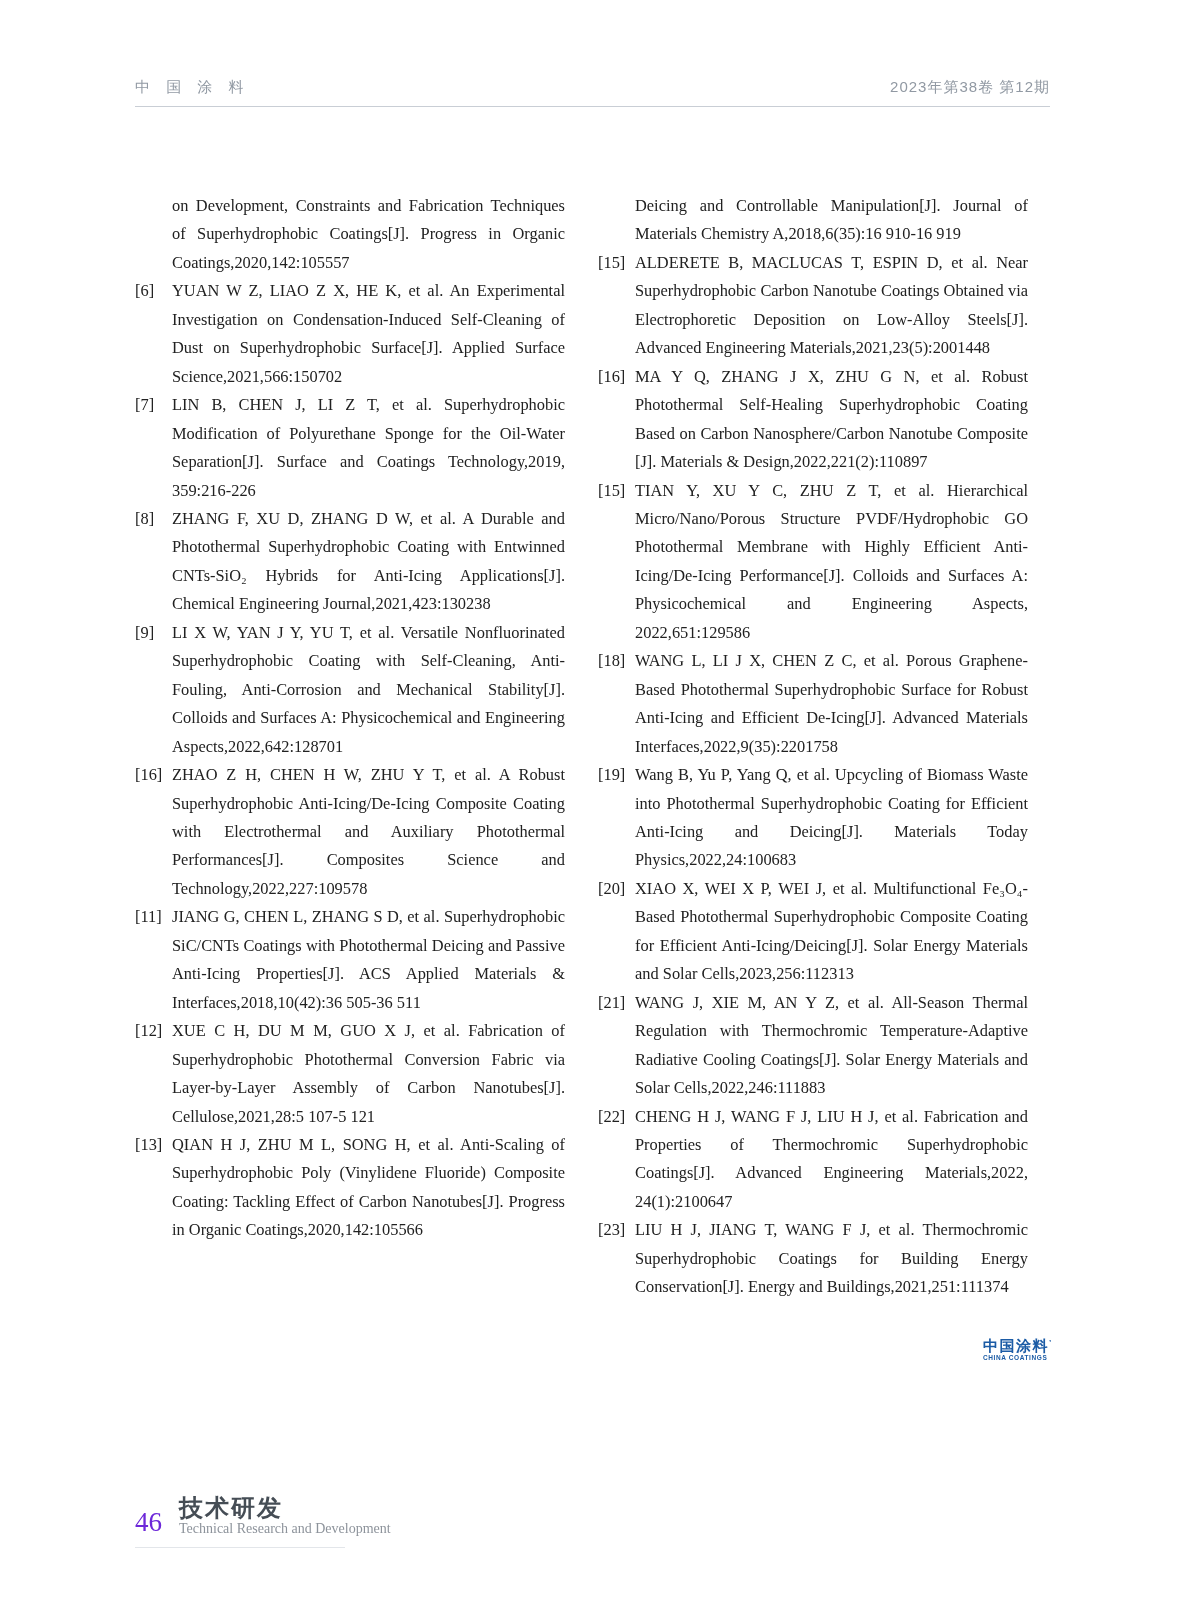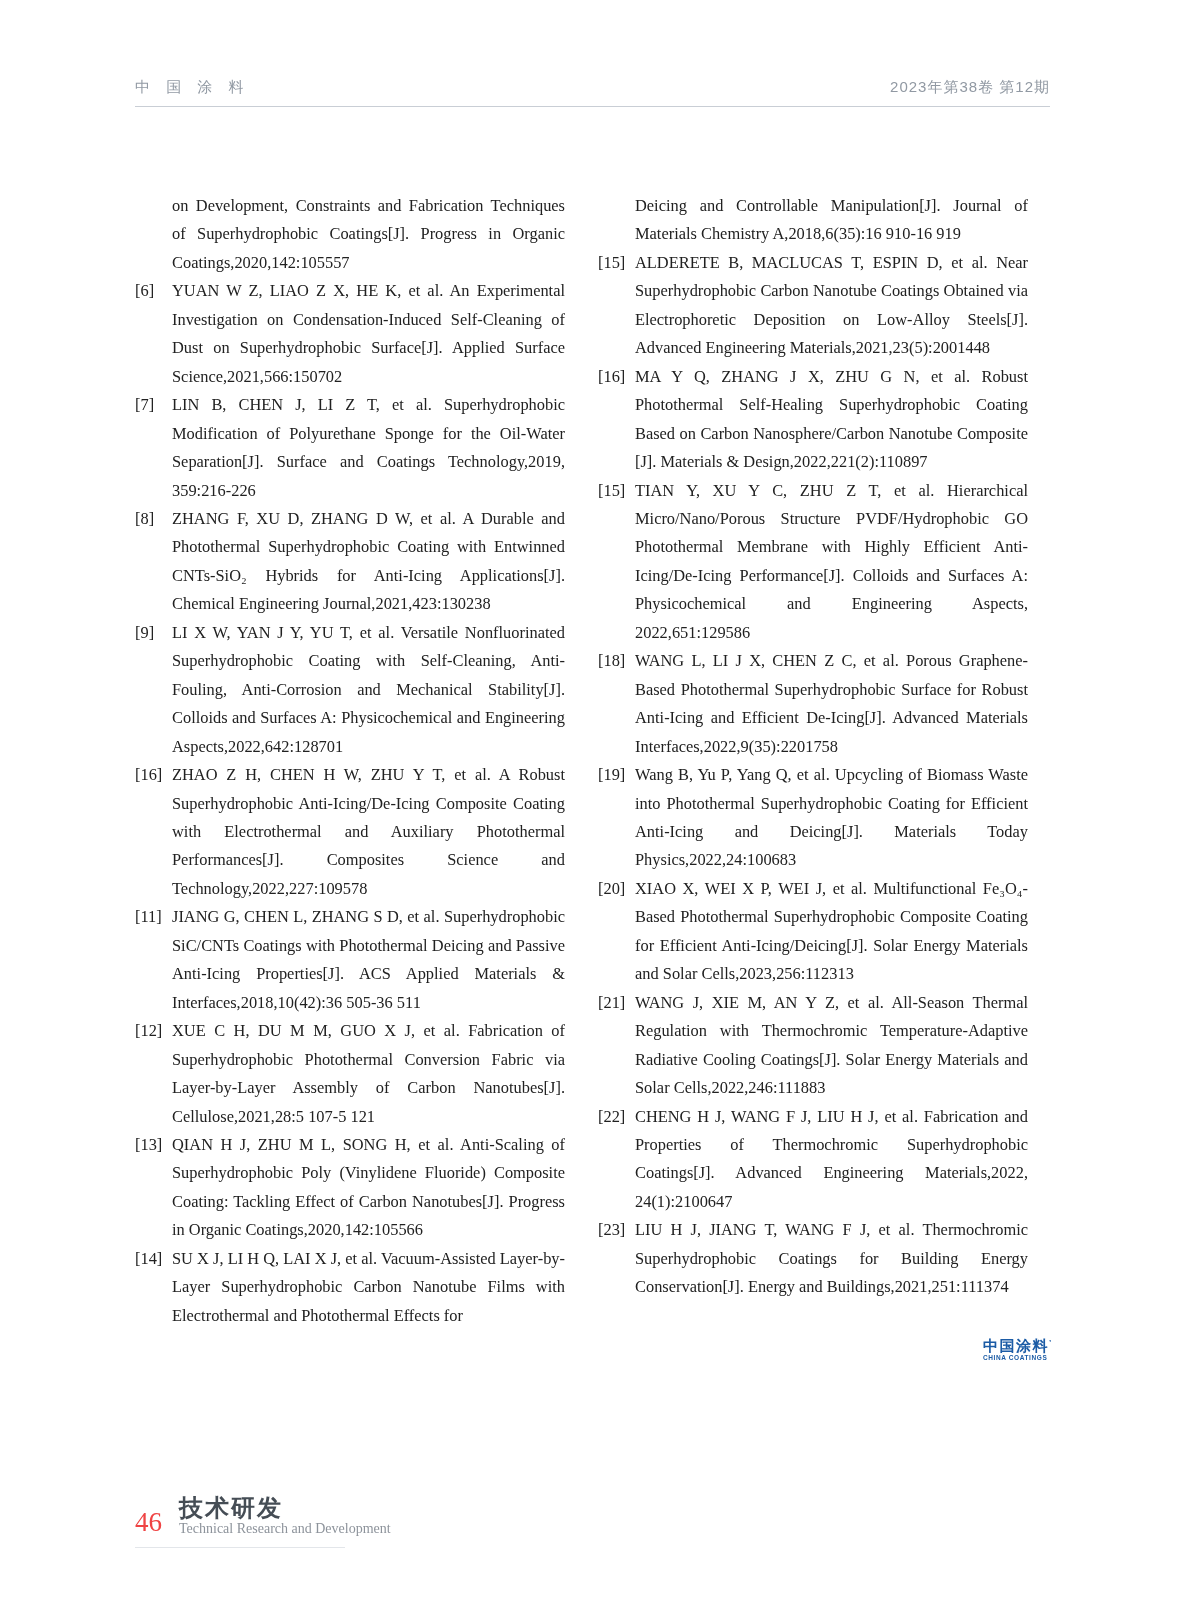--- a/index.html
+++ b/index.html
@@ -57,21 +57,21 @@
     left:135px;
     top:1496px;
     display:flex;
     align-items:stretch;
     padding-bottom:10px;
     border-bottom:1px solid #e3e6ea;
     width:210px;
   }
   .page-number{
     font-size:27px;
-    color:#ef4444;
+    color:#6d28d9;
     align-self:flex-end;
     margin-right:9px;
     line-height:30px;
   }
   .footer-bar{
     width:3px;
     background:#2f5f90;
     margin-right:8px;
   }
   .footer-titles{display:flex;flex-direction:column;justify-content:flex-end;}
@@ -158,24 +158,20 @@
           <span class="ref-text">JIANG G, CHEN L, ZHANG S D, et al. Superhydrophobic SiC/CNTs Coatings with Photothermal Deicing and Passive Anti-Icing Properties[J]. ACS Applied Materials &amp; Interfaces,2018,10(42):36 505-36 511</span>
         </div>
         <div class="ref">
           <span class="ref-num">[12]</span>
           <span class="ref-text">XUE C H, DU M M, GUO X J, et al. Fabrication of Superhydrophobic Photothermal Conversion Fabric via Layer-by-Layer Assembly of Carbon Nanotubes[J]. Cellulose,2021,28:5 107-5 121</span>
         </div>
         <div class="ref">
           <span class="ref-num">[13]</span>
           <span class="ref-text">QIAN H J, ZHU M L, SONG H, et al. Anti-Scaling of Superhydrophobic Poly (Vinylidene Fluoride) Composite Coating: Tackling Effect of Carbon Nanotubes[J]. Progress in Organic Coatings,2020,142:105566</span>
         </div>
-        <div class="ref">
-          <span class="ref-num">[14]</span>
-          <span class="ref-text">SU X J, LI H Q, LAI X J, et al. Vacuum-Assisted Layer-by-Layer Superhydrophobic Carbon Nanotube Films with Electrothermal and Photothermal Effects for</span>
-        </div>
       </div>
     <div class="col">
         <div class="ref">
           <span class="ref-num"></span>
           <span class="ref-text">Deicing and Controllable Manipulation[J]. Journal of Materials Chemistry A,2018,6(35):16 910-16 919</span>
         </div>
         <div class="ref">
           <span class="ref-num">[15]</span>
           <span class="ref-text">ALDERETE B, MACLUCAS T, ESPIN D, et al. Near Superhydrophobic Carbon Nanotube Coatings Obtained via Electrophoretic Deposition on Low-Alloy Steels[J]. Advanced Engineering Materials,2021,23(5):2001448</span>
         </div>

